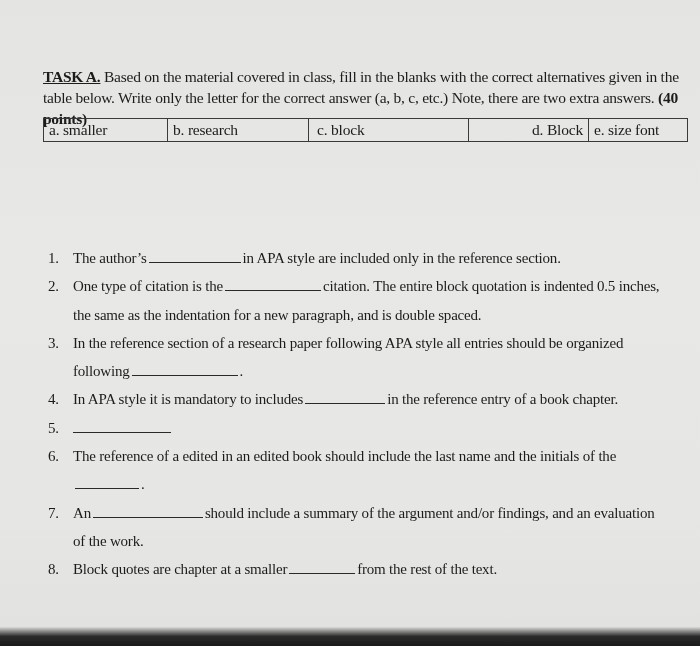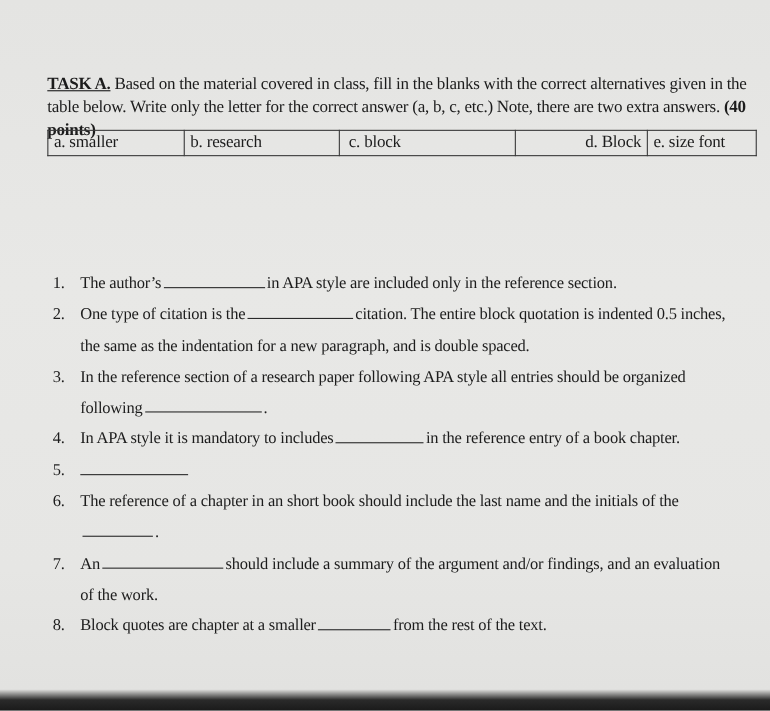--- a/index.html
+++ b/index.html
@@ -77,21 +77,21 @@
     <div class="q">
       <span class="num">4.</span>
       <span>In APA style it is mandatory to includes</span><span class="blank" style="width:80px"></span><span>in the reference entry of a book chapter.</span>
     </div>
     <div class="q">
       <span class="num">5.</span>
       <span></span><span class="blank" style="width:98px; margin-left:0"></span>
     </div>
     <div class="q">
       <span class="num">6.</span>
-      <span>The reference of a chapter in an short book should include the last name and the initials of the</span><span class="blank" style="width:64px"></span><span>.</span>
+      <span>The reference of a edited in an edited book should include the last name and the initials of the</span><span class="blank" style="width:64px"></span><span>.</span>
     </div>
     <div class="q">
       <span class="num">7.</span>
       <span>An</span><span class="blank" style="width:110px"></span><span>should include a summary of the argument and/or findings, and an evaluation of the work.</span>
     </div>
     <div class="q">
       <span class="num">8.</span>
       <span>Block quotes are chapter at a smaller</span><span class="blank" style="width:66px"></span><span>from the rest of the text.</span>
     </div>
   </div>

